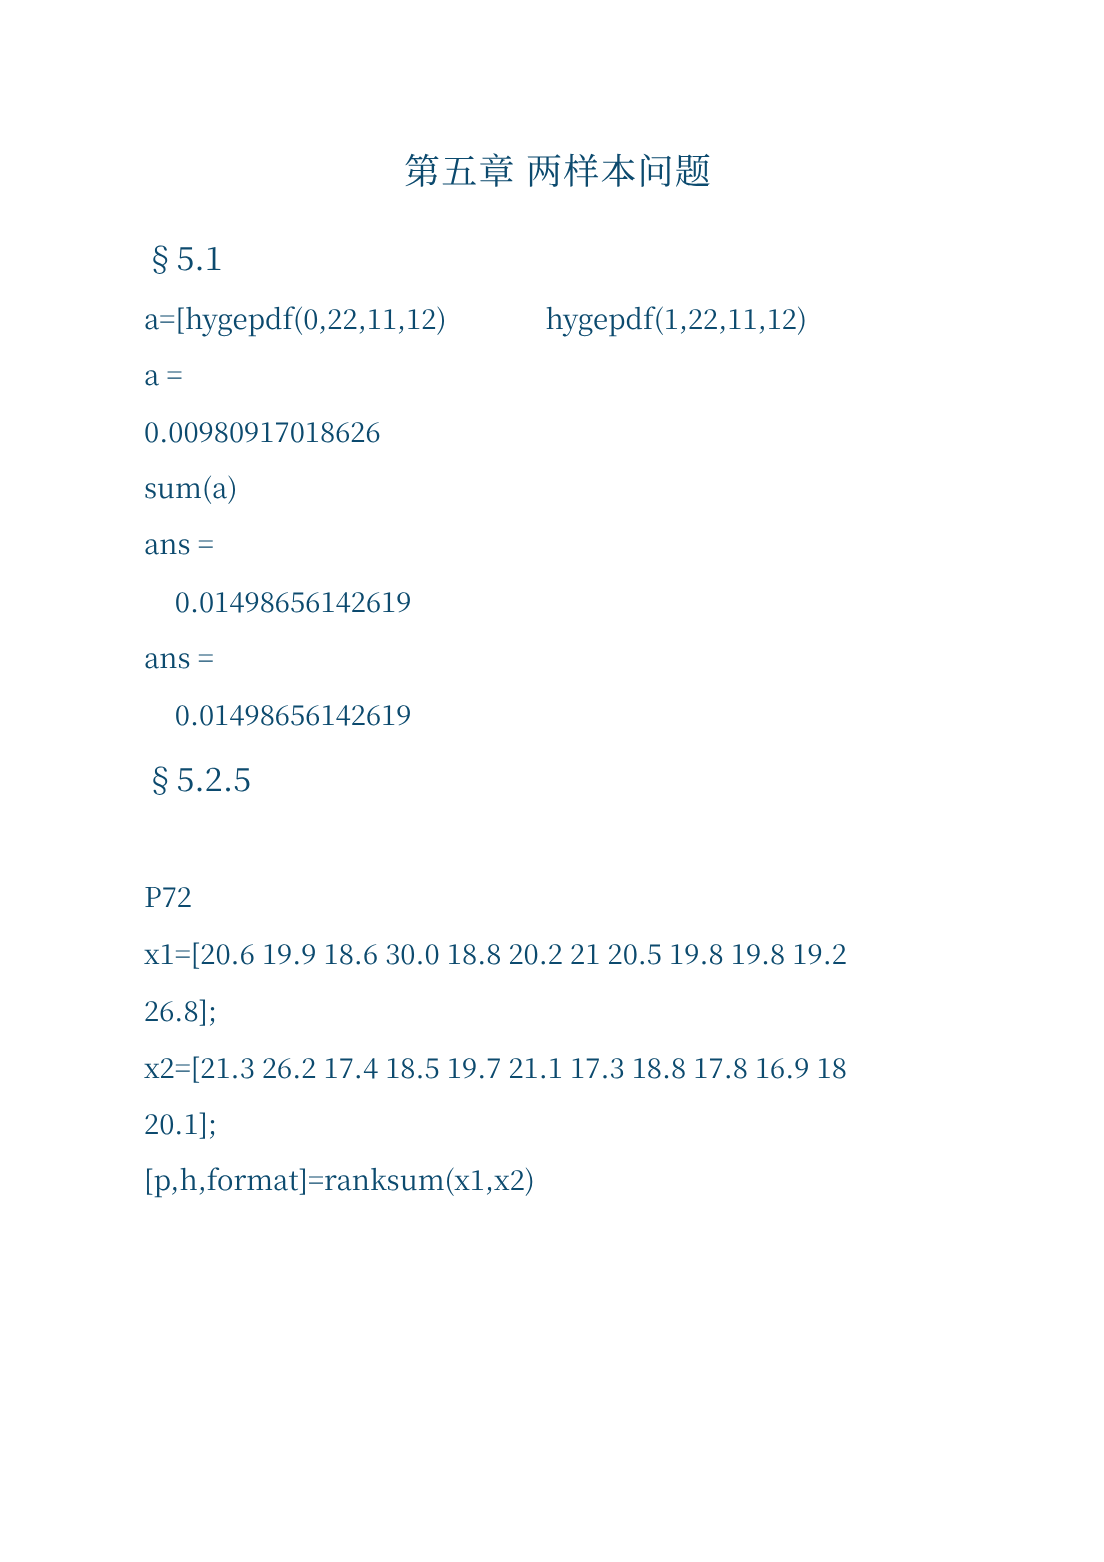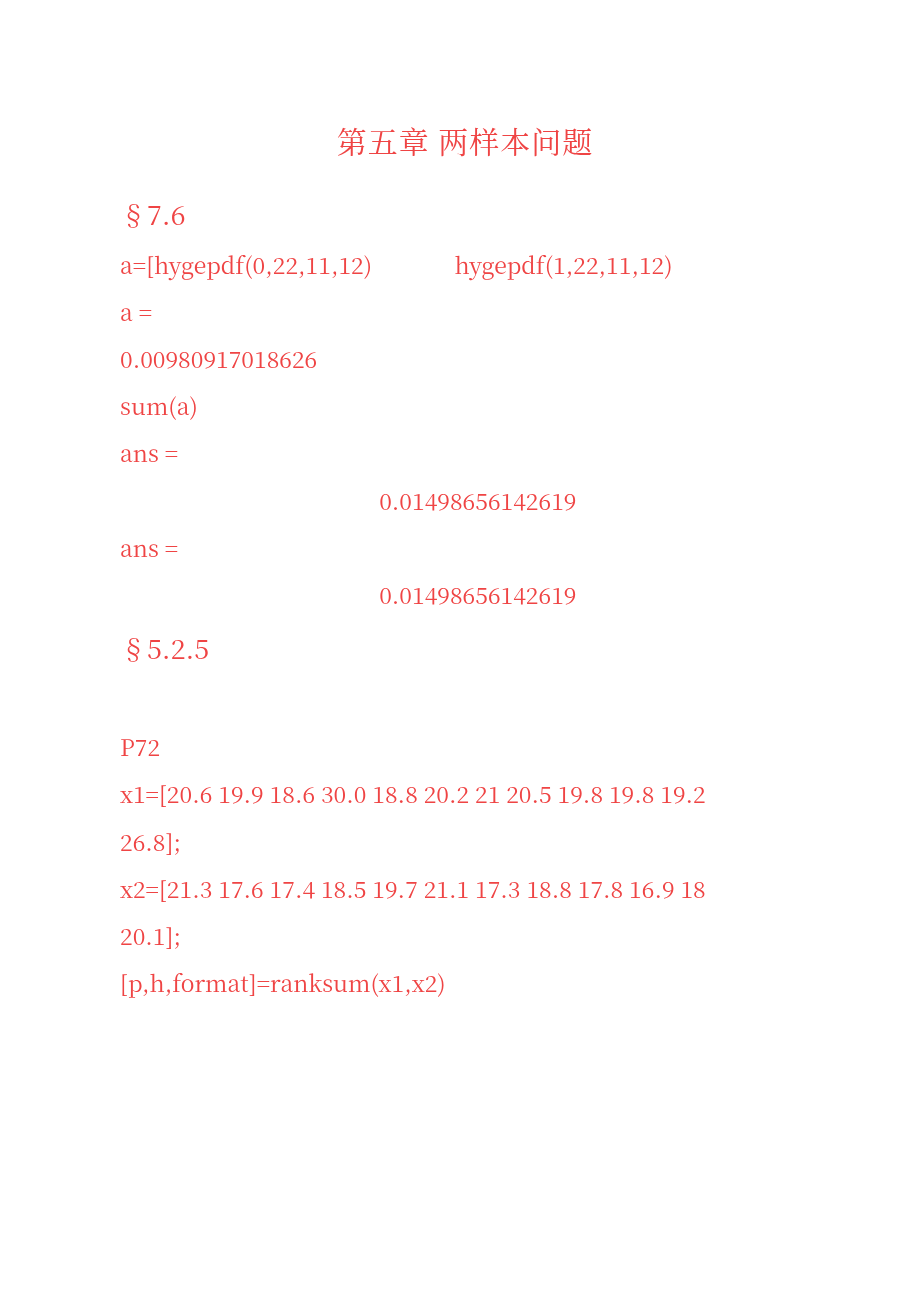--- a/index.html
+++ b/index.html
@@ -8,58 +8,57 @@
     background: #fff;
   }
   .page {
     width: 920px;
     height: 1302px;
     box-sizing: border-box;
     padding: 110px 110px 0 120px;
     font-family: "SimSun", "Songti SC", "Noto Serif CJK SC", serif;
     font-size: 23px;
     line-height: 2.05;
-    color: #ef4444;
+    color: #0c4a6e;
   }
   .title {
     text-align: center;
     font-size: 30px;
     margin-bottom: 14px;
     letter-spacing: 1px;
   }
   .section {
     font-size: 27px;
     margin-top: 2px;
   }
   .line {
     white-space: pre;
   }
   .indent {
     padding-left: 2ch;
-    text-align: center;
   }
   .spacer {
     height: 48px;
   }
 </style>
 </head>
 <body>
 
 <div class="page">
   <div class="title">第五章   两样本问题</div>
-  <div class="section">§7.6</div>
+  <div class="section">§5.1</div>
   <div class="line">a=[hygepdf(0,22,11,12)              hygepdf(1,22,11,12)</div>
   <div class="line">a =</div>
   <div class="line">0.00980917018626</div>
   <div class="line">sum(a)</div>
   <div class="line">ans =</div>
   <div class="line indent">0.01498656142619</div>
   <div class="line">ans =</div>
   <div class="line indent">0.01498656142619</div>
   <div class="section">§5.2.5</div>
   <div class="spacer"></div>
   <div class="line">P72</div>
   <div class="line">x1=[20.6 19.9 18.6 30.0 18.8 20.2 21 20.5 19.8 19.8 19.2</div>
   <div class="line">26.8];</div>
-  <div class="line">x2=[21.3 17.6 17.4 18.5 19.7 21.1 17.3 18.8 17.8 16.9 18</div>
+  <div class="line">x2=[21.3 26.2 17.4 18.5 19.7 21.1 17.3 18.8 17.8 16.9 18</div>
   <div class="line">20.1];</div>
   <div class="line">[p,h,format]=ranksum(x1,x2)</div>
 </div>
 
 </body></html>

